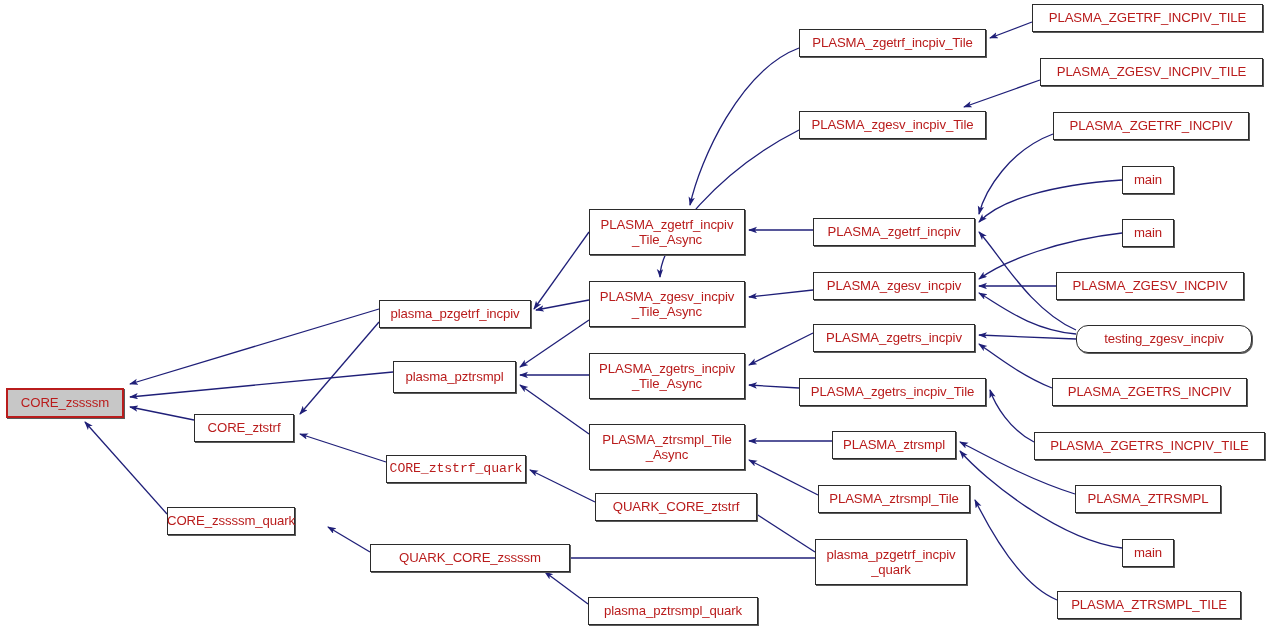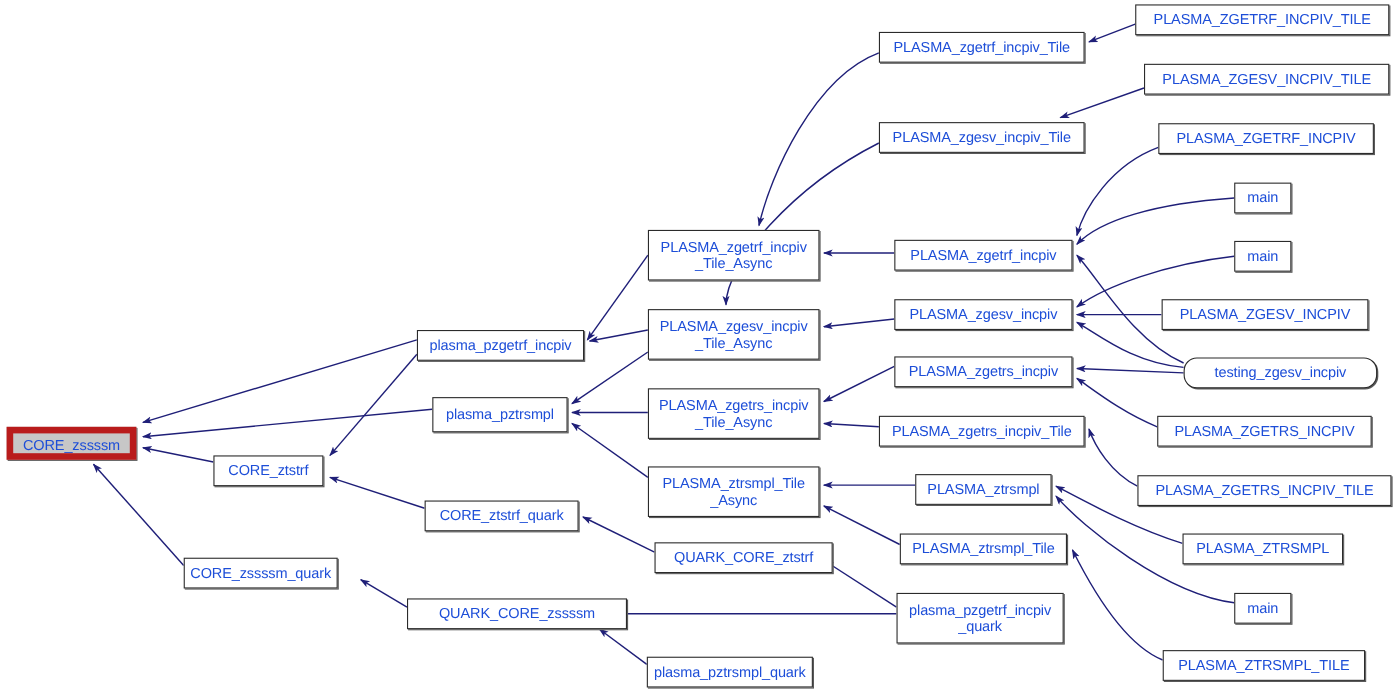--- a/index.html
+++ b/index.html
@@ -17,36 +17,35 @@
     left:0;top:0;
     width:1267px;
     height:632px;
     pointer-events:none;
   }
   .node{
     position:absolute;
     box-sizing:border-box;
     border:1px solid #2b2b2b;
     background:#ffffff;
-    color:#1d4ed8;
+    color:#b91c1c;
     display:flex;
     align-items:center;
     justify-content:center;
     text-align:center;
     font-size:13.2px;
     line-height:15.5px;
     letter-spacing:-0.1px;
     white-space:pre-line;
     box-shadow:1px 1px 0 0 #5a5a5a;
     z-index:3;
   }
   .node.highlight{
     background:#c7c7c7;
-    border:6px solid #b91c1c;
-    align-items:flex-end;
+    border:2px solid #b91c1c;
   }
   .node-label{ pointer-events:none; }
 </style>
 </head>
 <body>
 
 <div id="graph-root">
   <svg id="edges" viewBox="0 0 1267 632" xmlns="http://www.w3.org/2000/svg">
     <defs>
       <marker id="arrowhead" markerWidth="9" markerHeight="9" refX="8" refY="3.2" orient="auto" markerUnits="userSpaceOnUse">
@@ -90,26 +89,26 @@
         <path d="M1052,388 C1020,375 995,355 979,344" fill="none" stroke="#1f1f78" stroke-width="1.3" marker-end="url(#arrowhead)"></path>
         <path d="M1034,442 C1010,430 995,405 990,390" fill="none" stroke="#1f1f78" stroke-width="1.3" marker-end="url(#arrowhead)"></path>
         <path d="M1075,494 C1030,480 985,455 960,442" fill="none" stroke="#1f1f78" stroke-width="1.3" marker-end="url(#arrowhead)"></path>
         <path d="M1122,548 C1060,540 985,480 960,451" fill="none" stroke="#1f1f78" stroke-width="1.3" marker-end="url(#arrowhead)"></path>
         <path d="M1057,600 C1020,585 990,530 975,500" fill="none" stroke="#1f1f78" stroke-width="1.3" marker-end="url(#arrowhead)"></path>
       </g>
   </svg>
   <div id="node-layer">
       <div class="node highlight" style="left: 6px; top: 388px; width: 118px; height: 30px;"><span class="node-label">CORE_zssssm</span></div>
       <div class="node" style="left: 194px; top: 414px; width: 100px; height: 28px;"><span class="node-label">CORE_ztstrf</span></div>
-      <div class="node" style="left: 167px; top: 507px; width: 140px; height: 28px; text-align: right;"><span class="node-label">CORE_zssssm_quark</span></div>
+      <div class="node" style="left: 167px; top: 507px; width: 128px; height: 28px; text-align: right;"><span class="node-label">CORE_zssssm_quark</span></div>
       <div class="node" style="left: 379px; top: 300px; width: 152px; height: 28px;"><span class="node-label">plasma_pzgetrf_incpiv</span></div>
       <div class="node" style="left: 393px; top: 361px; width: 123px; height: 32px;"><span class="node-label">plasma_pztrsmpl</span></div>
-      <div class="node" style="left: 386px; top: 455px; width: 140px; height: 28px;"><span class="node-label">CORE_ztstrf_quark</span></div>
+      <div class="node" style="left: 386px; top: 455px; width: 140px; height: 28px; font-family: Liberation Mono, monospace;"><span class="node-label">CORE_ztstrf_quark</span></div>
       <div class="node" style="left: 370px; top: 544px; width: 200px; height: 28px;"><span class="node-label">QUARK_CORE_zssssm</span></div>
-      <div class="node" style="left: 588px; top: 597px; width: 151px; height: 28px;"><span class="node-label">plasma_pztrsmpl_quark</span></div>
+      <div class="node" style="left: 588px; top: 597px; width: 170px; height: 28px;"><span class="node-label">plasma_pztrsmpl_quark</span></div>
       <div class="node" style="left: 589px; top: 209px; width: 156px; height: 46px;"><span class="node-label">PLASMA_zgetrf_incpiv
 _Tile_Async</span></div>
       <div class="node" style="left: 589px; top: 281px; width: 156px; height: 46px;"><span class="node-label">PLASMA_zgesv_incpiv
 _Tile_Async</span></div>
       <div class="node" style="left: 589px; top: 353px; width: 156px; height: 46px;"><span class="node-label">PLASMA_zgetrs_incpiv
 _Tile_Async</span></div>
       <div class="node" style="left: 589px; top: 424px; width: 156px; height: 46px;"><span class="node-label">PLASMA_ztrsmpl_Tile
 _Async</span></div>
       <div class="node" style="left: 595px; top: 493px; width: 162px; height: 28px;"><span class="node-label">QUARK_CORE_ztstrf</span></div>
       <div class="node" style="left: 799px; top: 29px; width: 187px; height: 28px;"><span class="node-label">PLASMA_zgetrf_incpiv_Tile</span></div>

